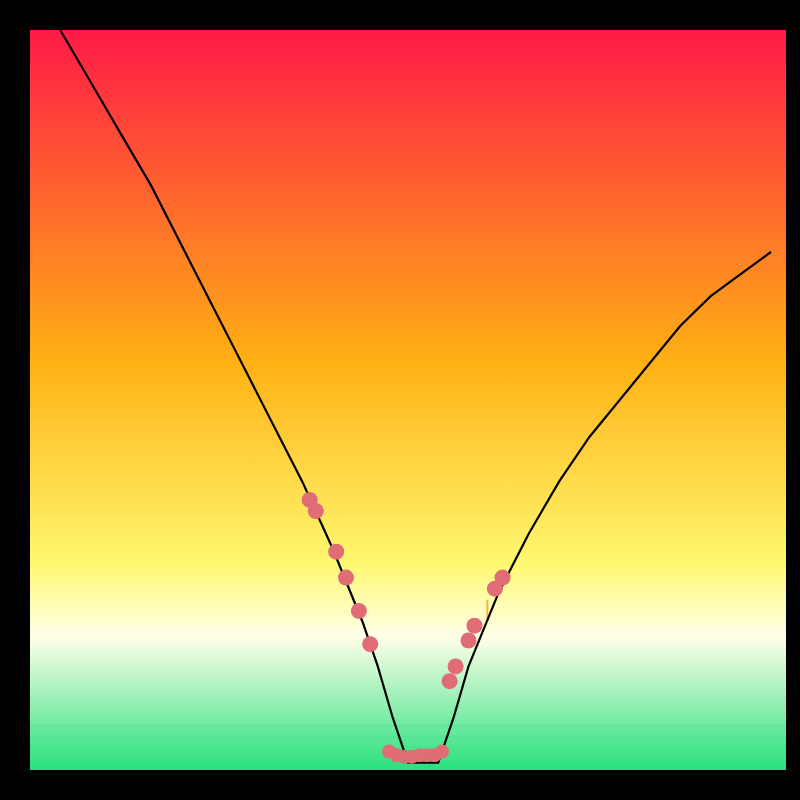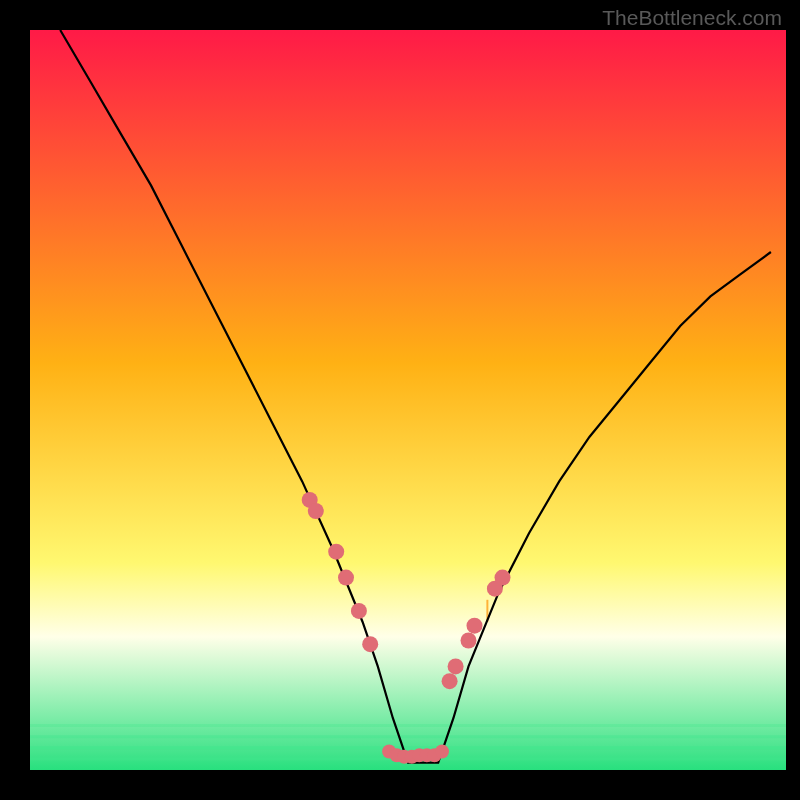--- a/index.html
+++ b/index.html
@@ -30,21 +30,20 @@
   svg {
     position: absolute;
     top: 0;
     left: 0;
   }
 </style>
 </head>
 <body>
 
 <div class="frame">
-  <div class="watermark">TheBottleneck.com</div>
 
   <svg id="plot" width="800" height="800" viewBox="0 0 800 800">
     <defs>
       <linearGradient id="bg-grad" x1="0" y1="0" x2="0" y2="1">
         <stop id="g0" offset="0%" stop-color="#ff1a47"></stop>
         <stop id="g1" offset="45%" stop-color="#ffb114"></stop>
         <stop id="g2" offset="72%" stop-color="#fff870"></stop>
         <stop id="g3" offset="82%" stop-color="#ffffe8"></stop>
         <stop id="g4" offset="100%" stop-color="#28e07e"></stop>
       </linearGradient>

